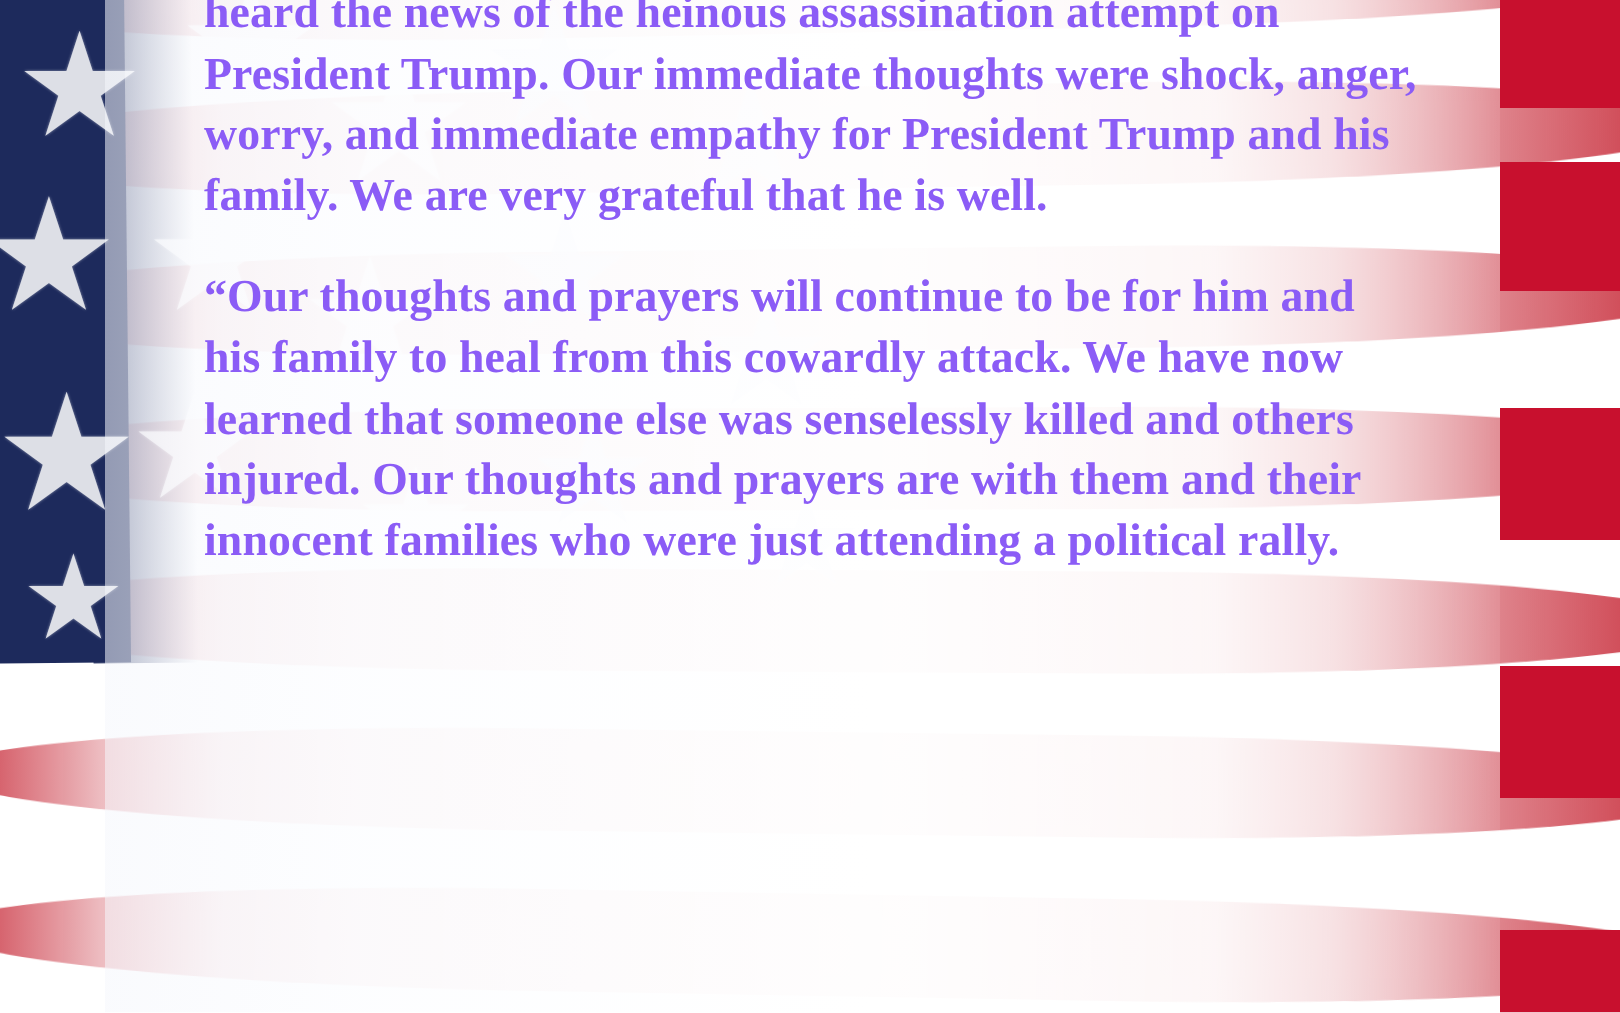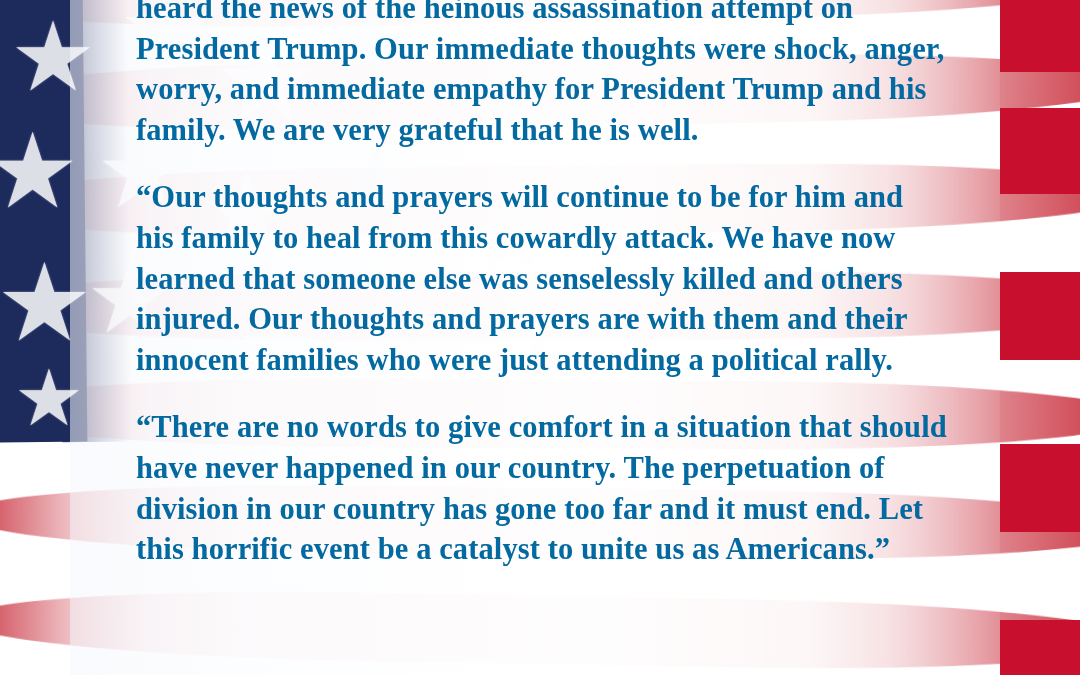--- a/index.html
+++ b/index.html
@@ -118,21 +118,21 @@
        rgba(255,255,255,0.55) 88%,
        rgba(255,255,255,0.10) 100%);
   }
 
   
   .statement {
     position: absolute;
     left: 136px;
     top: 0;
     width: 812px;
-    color: #0369a1;
+    color: #8b5cf6;
     font-family: "Liberation Serif", serif;
     font-weight: 700;
     font-size: 30.5px;
     line-height: 40.6px;
     letter-spacing: 0.1px;
   }
   .para { margin: 0 0 27px 0; }
   .para.first { margin-top: -12px; }
   .clipped-top { }
 </style>
@@ -179,16 +179,15 @@
       <span class="star pale" style="left:466px; top:186px; font-size:100px;">★</span>
       <span class="star pale" style="left:500px; top:320px; font-size:84px;">★</span>
     </div>
 
     <div class="haze"></div>
   </div>
 
   <div class="statement">
     <p class="para first clipped-top">heard the news of the heinous assassination attempt on President Trump. Our immediate thoughts were shock, anger, worry, and immediate empathy for President Trump and his family. We are very grateful that he is well.</p>
     <p class="para">“Our thoughts and prayers will continue to be for him and his family to heal from this cowardly attack. We have now learned that someone else was senselessly killed and others injured. Our thoughts and prayers are with them and their innocent families who were just attending a political rally.</p>
-    <p class="para">“There are no words to give comfort in a situation that should have never happened in our country. The perpetuation of division in our country has gone too far and it must end. Let this horrific event be a catalyst to unite us as Americans.”</p>
   </div>
 
 </div>
 
 </body></html>

